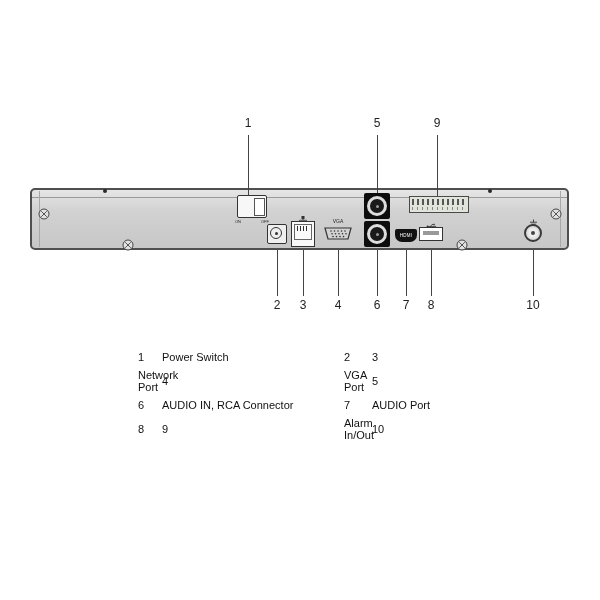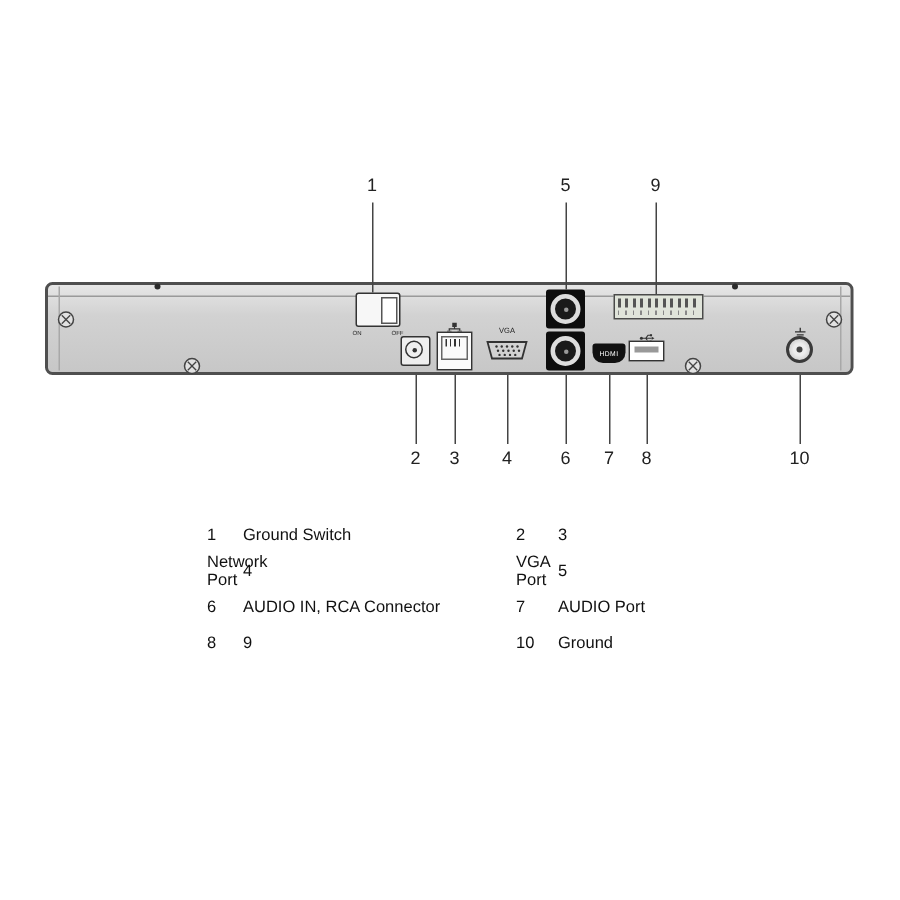--- a/index.html
+++ b/index.html
@@ -225,34 +225,34 @@
   <div class="co-num n6">6</div>
   <div class="line-v l7"></div>
   <div class="co-num n7">7</div>
   <div class="line-v l8"></div>
   <div class="co-num n8">8</div>
   <div class="line-v l10"></div>
   <div class="co-num n10">10</div>
 
   <div class="legend">
     <span class="num">1</span>
-    <span class="lbl">Ground Switch</span>
+    <span class="lbl">Power Switch</span>
     <span class="num">2</span>
 
     <span class="num">3</span>
     <span class="lbl">Network Port</span>
     <span class="num">4</span>
     <span class="lbl">VGA Port</span>
 
     <span class="num">5</span>
     <span class="num">6</span>
     <span class="lbl">AUDIO IN, RCA Connector</span>
 
     <span class="num">7</span>
     <span class="lbl">AUDIO Port</span>
     <span class="num">8</span>
 
     <span class="num">9</span>
+    <span class="lbl">Alarm In/Out</span>
     <span class="num">10</span>
-    <span class="lbl">Ground</span>
   </div>
 
 </div>
 
 </body></html>

